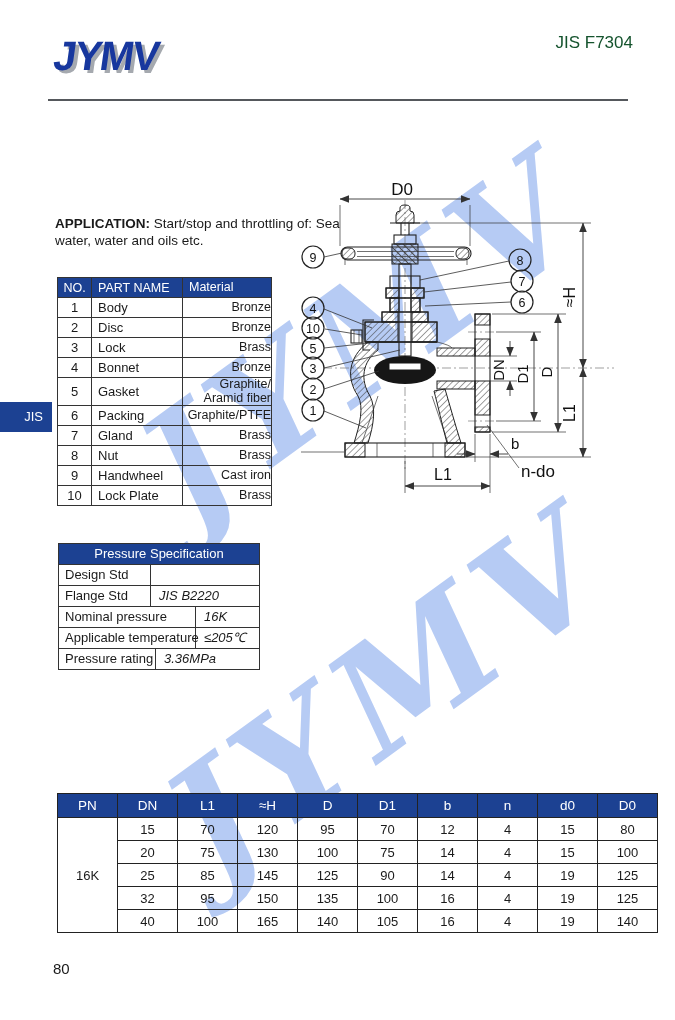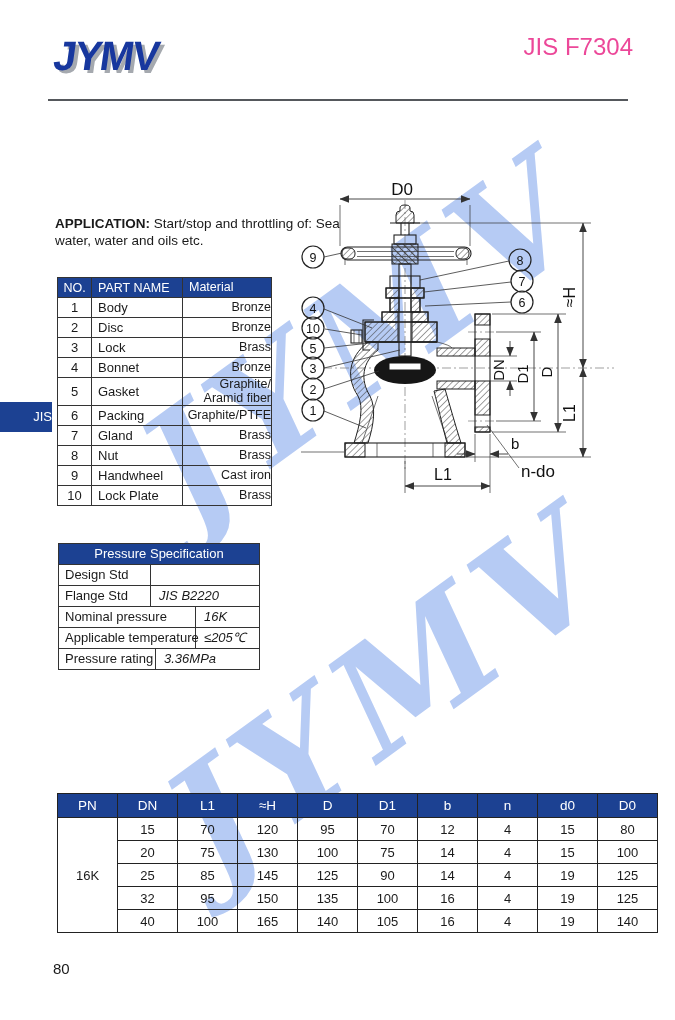--- a/index.html
+++ b/index.html
@@ -10,29 +10,29 @@
   .wm{position:absolute;z-index:0;font-family:"DejaVu Serif",serif;font-style:italic;font-weight:bold;
       color:#b6cbf4;font-size:150px;letter-spacing:12px;white-space:nowrap;line-height:1;
       transform:translate(-50%,-50%) rotate(-36deg);}
   .wm1{left:365px;top:335px;}
   .wm2{left:390px;top:690px;}
   
   .logo{left:54px;top:33px;font-size:41px;font-weight:bold;color:#17379e;
         transform:skewX(-8deg);letter-spacing:-2px;text-shadow:4px 3px 0 #a5a9af;}
   .titles{right:42px;top:28px;text-align:right;}
   .title{font-size:27px;letter-spacing:.5px;color:#111;}
-  .subtitle{font-size:24px;margin-top:5px;color:#ec4899;}
+  .subtitle{font-size:17px;margin-top:5px;color:#14532d;}
   .rule{left:48px;top:99px;width:580px;height:2px;background:#55585c;}
   
   .desc{left:55px;top:124px;width:342px;font-size:13.5px;line-height:1.27;}
   .app{left:55px;top:201px;width:300px;font-size:13.5px;line-height:1.27;}
   .desc b,.app b{font-weight:bold;}
   
   .jis-tab{left:0;top:402px;width:52px;height:30px;background:#1c4192;color:#fff;font-size:13px;
-           line-height:30px;text-align:right;padding-right:0;box-sizing:border-box;}
+           line-height:30px;text-align:right;padding-right:9px;box-sizing:border-box;}
   
   table{border-collapse:collapse;background:transparent;}
   .parts{left:57px;top:277px;font-size:13px;}
   .parts th,.parts td{border:1px solid #333;padding:0;background:transparent;}
   .parts th{background:#1c4192;color:#fff;font-weight:normal;height:18px;font-size:12.5px;}
   .parts tr{height:20px;}
   .parts tr.tall{height:28px;}
   .parts .no{width:33px;text-align:center;}
   .parts .pn{width:84px;text-align:left;padding-left:6px;}
   .parts .mat{width:82px;text-align:right;padding-left:4px;font-size:12.5px;line-height:1.05;}

